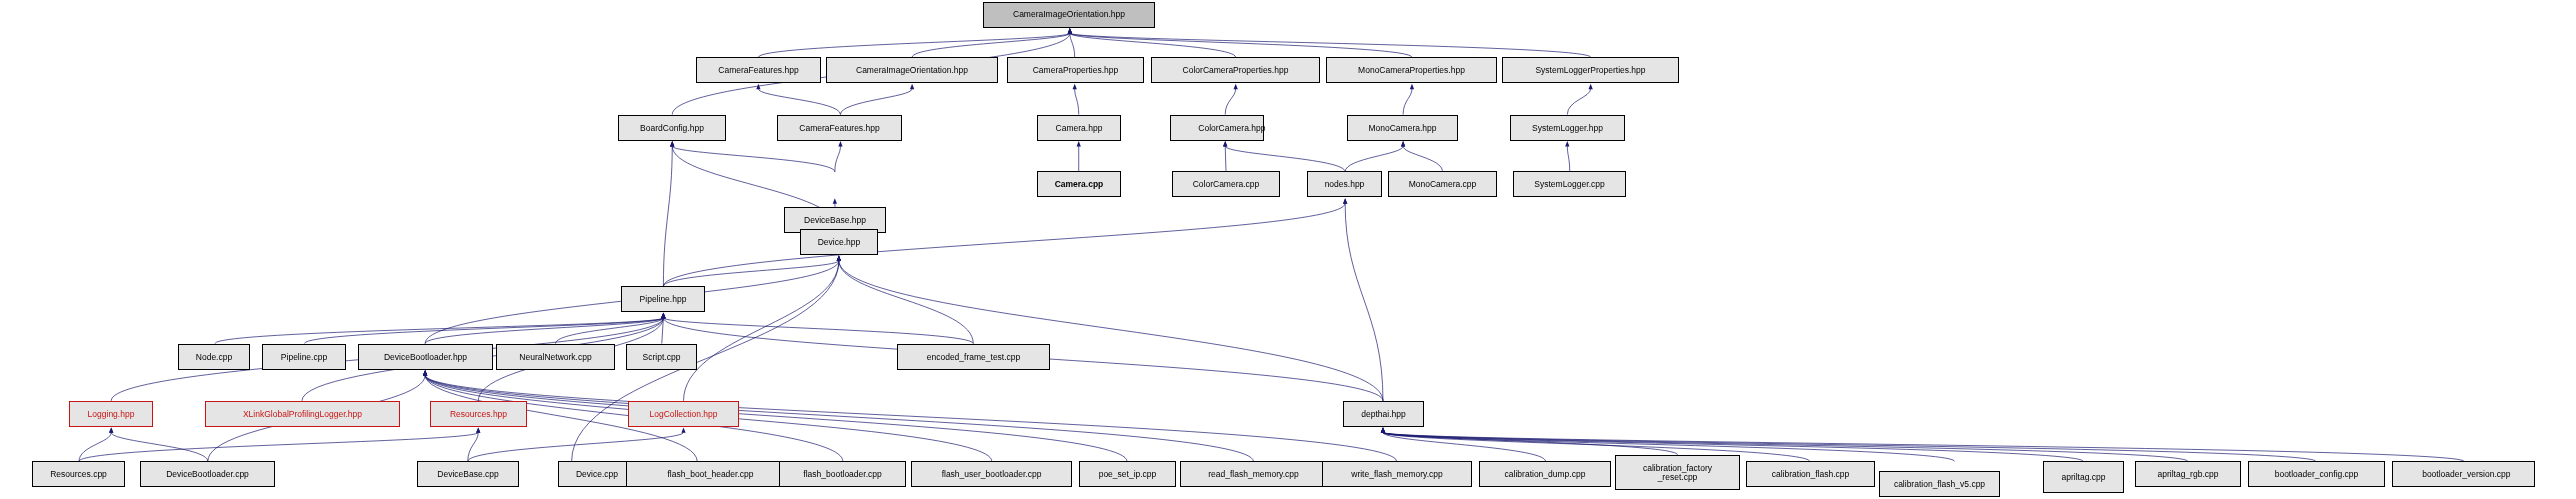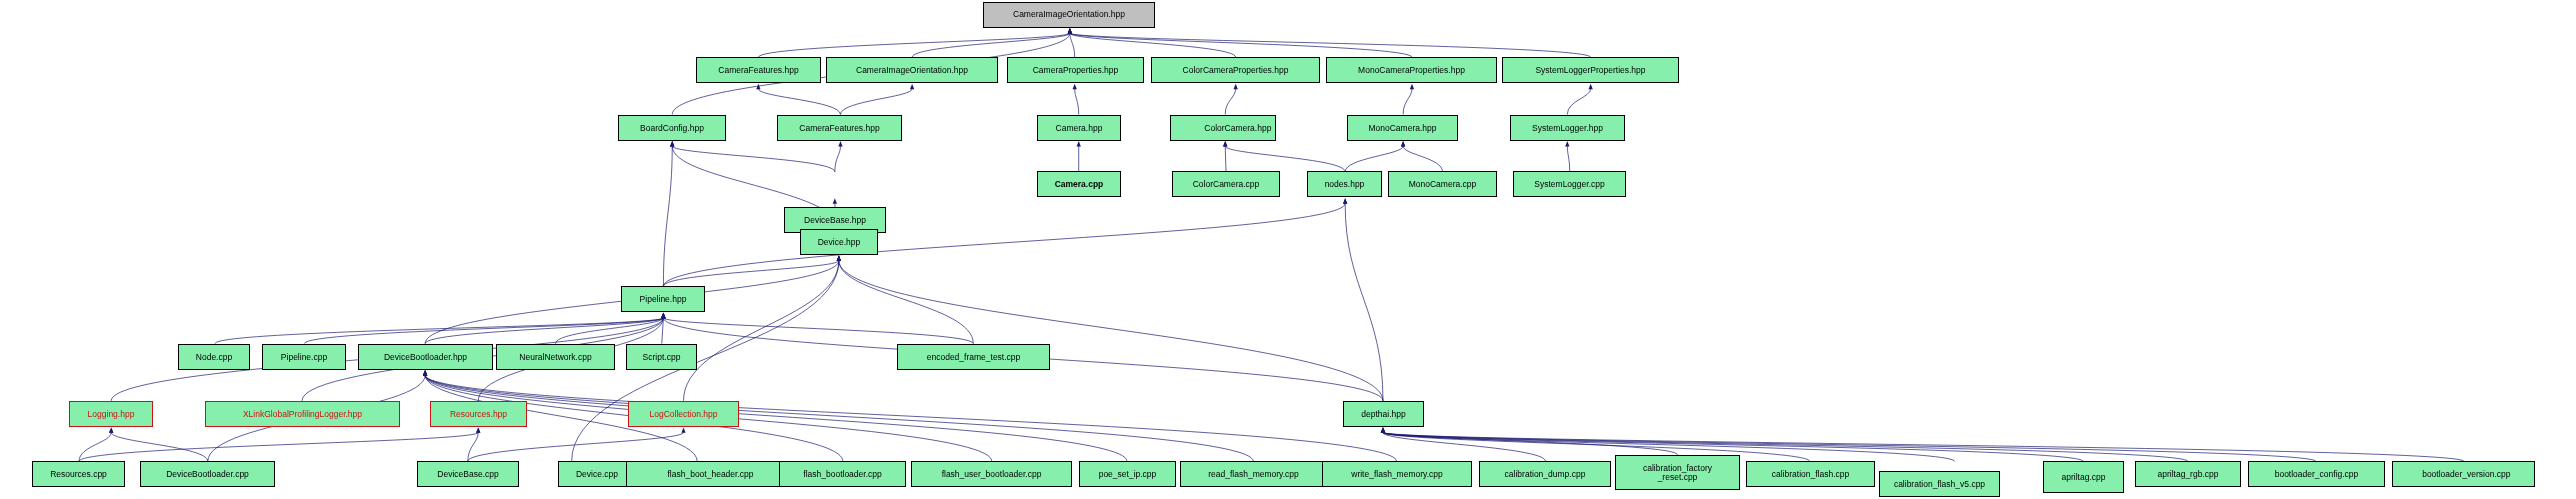--- a/index.html
+++ b/index.html
@@ -1,20 +1,20 @@
 <!DOCTYPE html>
 <html style="font-size:12.3px"><head>
 <meta charset="utf-8">
 <style>
   html,body{margin:0;padding:0;background:#ffffff;}
   body{font-family:"Liberation Sans",sans-serif;}
   #canvas{position:relative;width:2576px;height:499px;overflow:hidden;background:#fff;}
   svg#edges{position:absolute;left:0;top:0;width:2576px;height:499px;pointer-events:none;}
   .node{position:absolute;box-sizing:border-box;display:flex;align-items:center;justify-content:center;
-        text-align:center;background:#86efac;border:0.8px solid #000000;color:#000000;
+        text-align:center;background:#e5e5e5;border:0.8px solid #000000;color:#000000;
         font-size:8.5px;line-height:1.05;white-space:pre-line;padding:0 2.3px;}
   .node.root{background:#bfbfbf;border-color:#000;}
   .node.red{border-color:#c81414;color:#c81414;}
 </style>
 </head>
 <body>
 
 <div id="canvas">
   <svg id="edges" viewBox="0 0 3350 649" width="2576" height="499">
       <path d="M986.15625,74.47540983606558 C986.15625,57.23967213114754 1391.296875,53.40950819672132 1391.296875,43.17377049180328" fill="none" stroke="#191970" stroke-width="0.9"></path>
@@ -146,21 +146,21 @@
       <div class="node root" style="left: 983px; top: 1.5px; width: 172px; height: 26px;">CameraImageOrientation.hpp</div>
       <div class="node" style="left: 696px; top: 57px; width: 125px; height: 26px;">CameraFeatures.hpp</div>
       <div class="node" style="left: 826px; top: 57px; width: 172px; height: 26px;">CameraImageOrientation.hpp</div>
       <div class="node" style="left: 1007px; top: 57px; width: 137px; height: 26px;">CameraProperties.hpp</div>
       <div class="node" style="left: 1151px; top: 57px; width: 169px; height: 26px;">ColorCameraProperties.hpp</div>
       <div class="node" style="left: 1326px; top: 57px; width: 171px; height: 26px;">MonoCameraProperties.hpp</div>
       <div class="node" style="left: 1502px; top: 57px; width: 177px; height: 26px;">SystemLoggerProperties.hpp</div>
       <div class="node" style="left: 618px; top: 115px; width: 108px; height: 26px;">BoardConfig.hpp</div>
       <div class="node" style="left: 777px; top: 115px; width: 125px; height: 26px;">CameraFeatures.hpp</div>
       <div class="node" style="left: 1037px; top: 115px; width: 84px; height: 26px;">Camera.hpp</div>
-      <div class="node" style="left: 1170px; top: 115px; width: 106px; height: 26px; padding-left: 32px;">ColorCamera.hpp</div>
+      <div class="node" style="left: 1170px; top: 115px; width: 94px; height: 26px; padding-left: 32px;">ColorCamera.hpp</div>
       <div class="node" style="left: 1347px; top: 115px; width: 111px; height: 26px;">MonoCamera.hpp</div>
       <div class="node" style="left: 1510px; top: 115px; width: 115px; height: 26px;">SystemLogger.hpp</div>
       <div class="node" style="left: 784px; top: 171px; width: 102px; height: 26px; margin-top: 36px;">DeviceBase.hpp</div>
       <div class="node" style="left: 1037px; top: 171px; width: 84px; height: 26px; font-weight: bold;">Camera.cpp</div>
       <div class="node" style="left: 1172px; top: 171px; width: 108px; height: 26px;">ColorCamera.cpp</div>
       <div class="node" style="left: 1307px; top: 171px; width: 75px; height: 26px;">nodes.hpp</div>
       <div class="node" style="left: 1388px; top: 171px; width: 109px; height: 26px;">MonoCamera.cpp</div>
       <div class="node" style="left: 1513px; top: 171px; width: 113px; height: 26px;">SystemLogger.cpp</div>
       <div class="node" style="left: 800px; top: 229px; width: 78px; height: 26px;">Device.hpp</div>
       <div class="node" style="left: 621px; top: 286px; width: 84px; height: 26px;">Pipeline.hpp</div>

